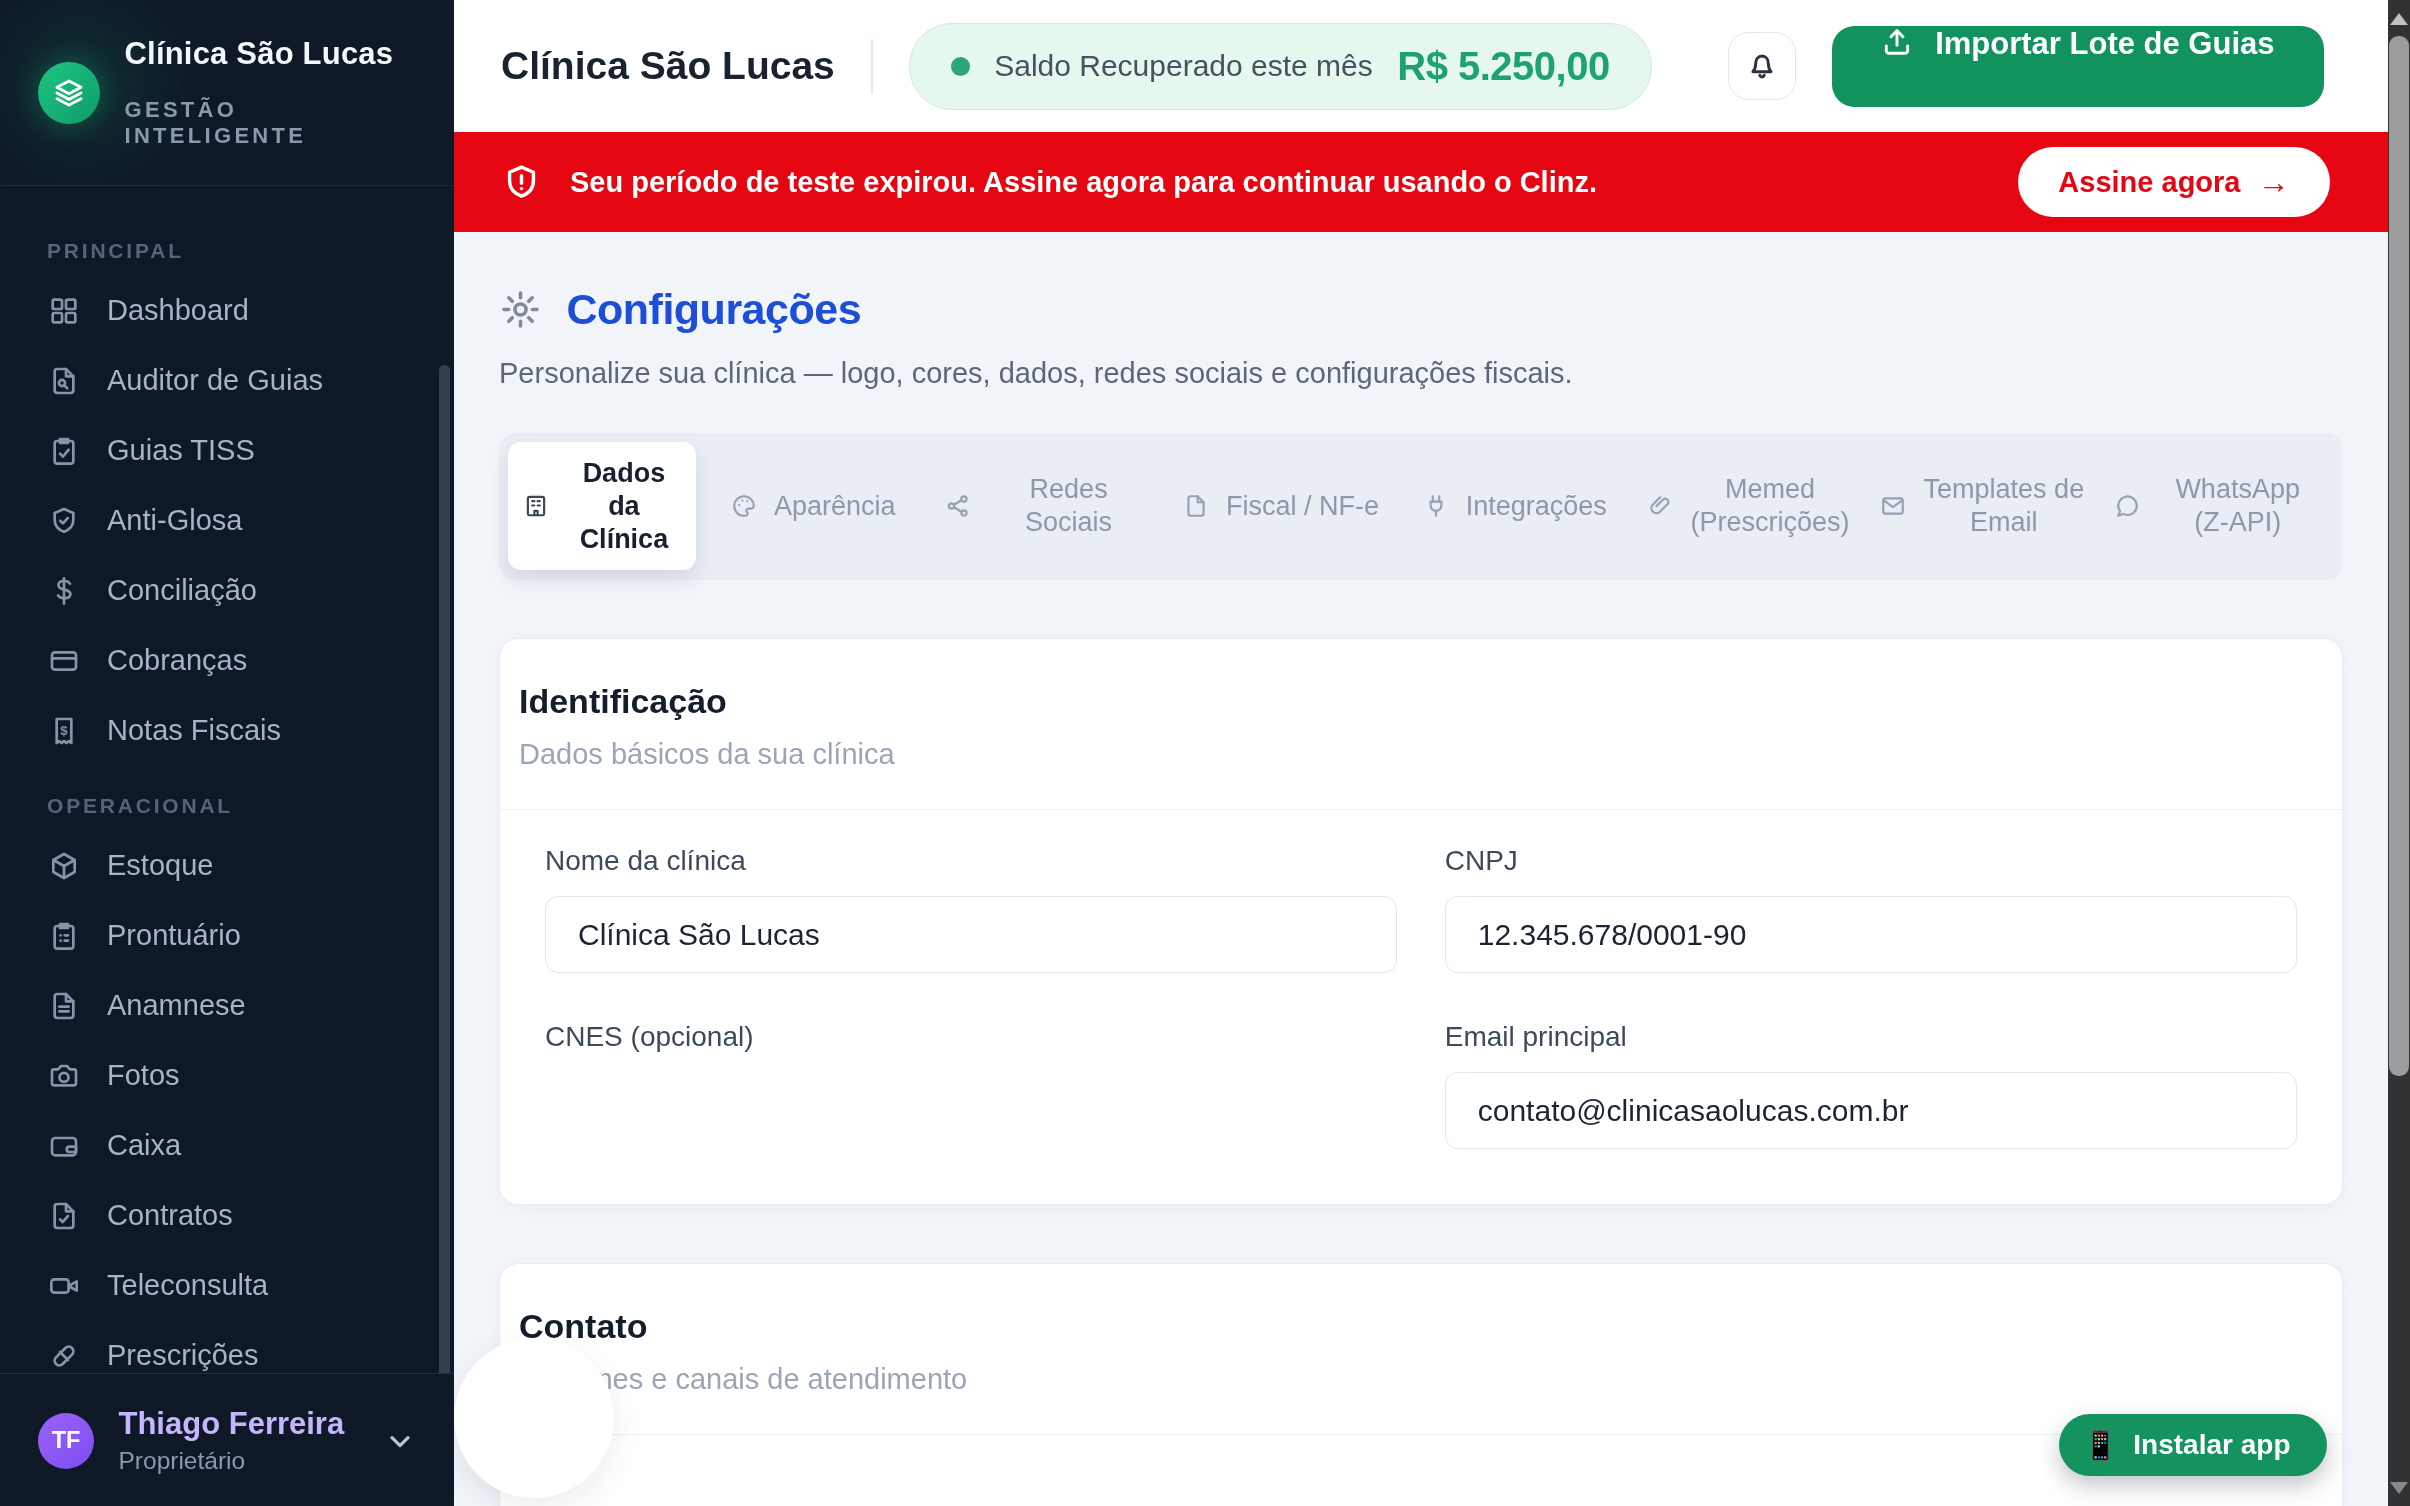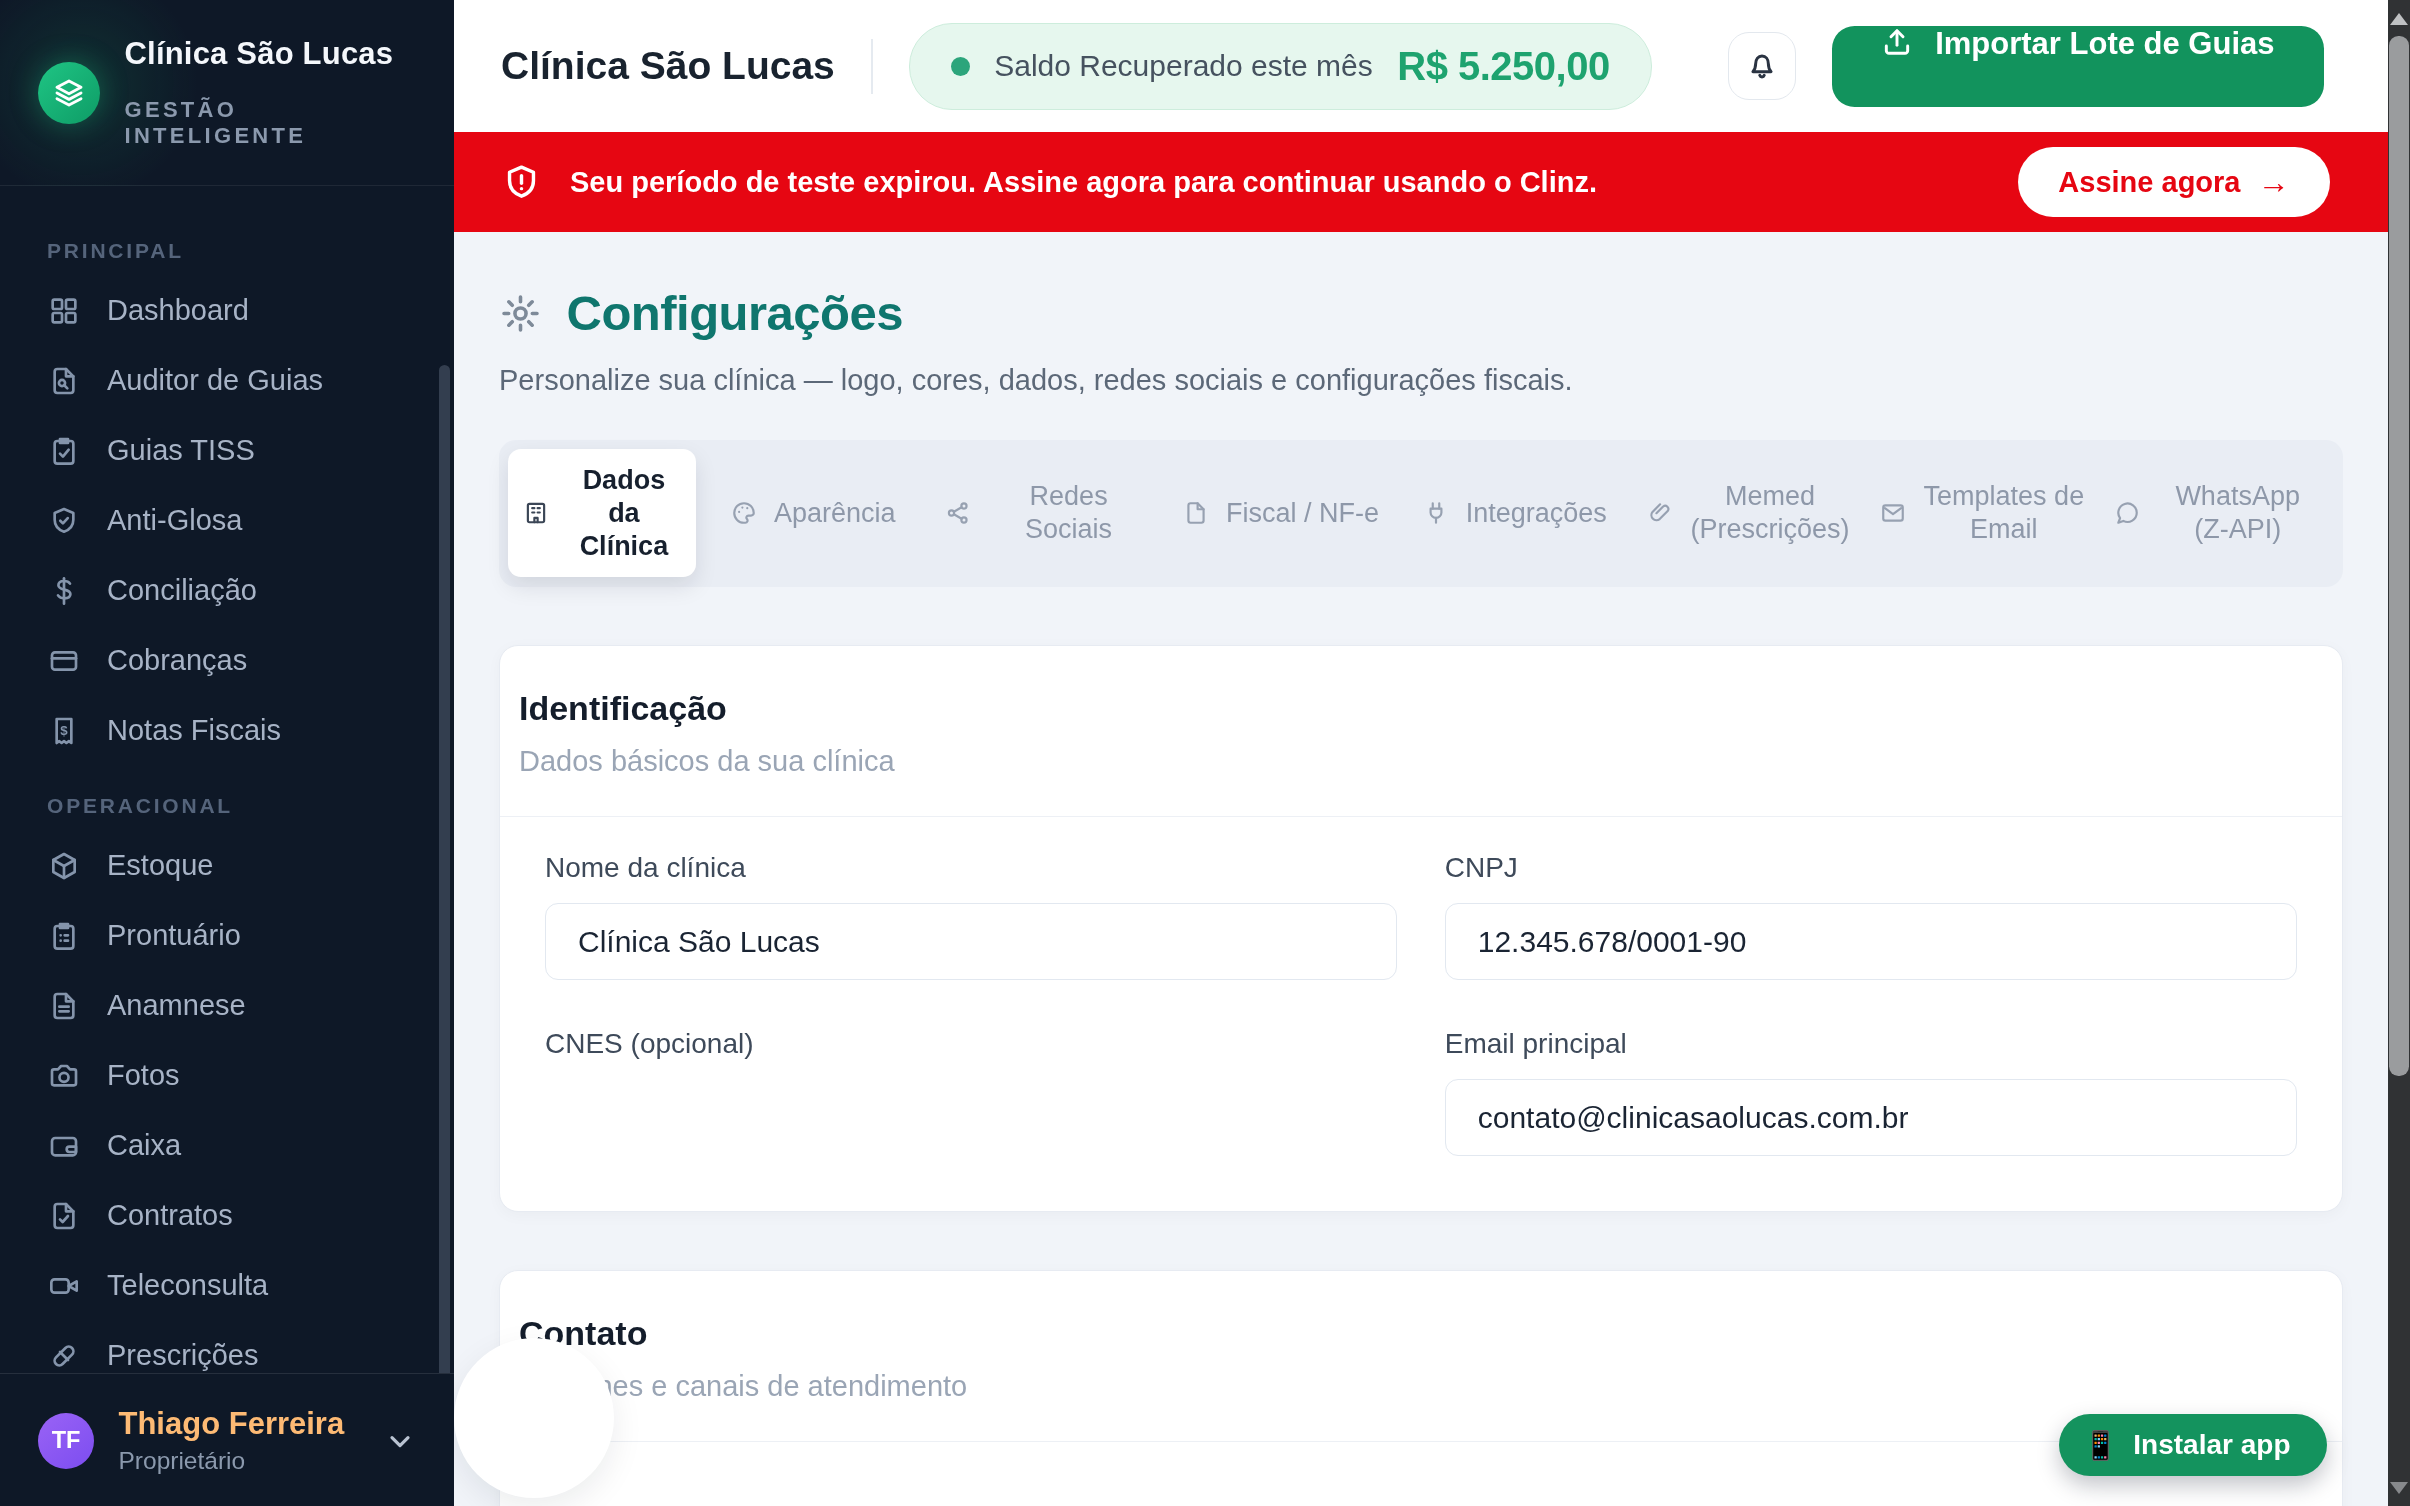--- a/index.html
+++ b/index.html
@@ -17,21 +17,21 @@
 
   .nav { flex:1; padding:24.5px 0 0 0; overflow:hidden; position:relative; }
   .section-label { font-size:21px; font-weight:700; letter-spacing:2.8px; color:#55647b; padding:28px 0 13px 47px; }
   .nav-item { display:flex; align-items:center; gap:26px; height:70px; padding-left:47px; color:#a7b3c6; cursor:pointer; }
   .nav-item .nicon { width:34px; height:34px; color:#8494ab; flex:0 0 34px; display:flex; align-items:center; justify-content:center; }
   .nav-item .nlabel { font-size:29px; font-weight:400; }
   .side-scroll-thumb { position:absolute; right:3.8px; top:179px; width:11.3px; height:1026px; border-radius:5.6px; background:rgba(148,163,184,0.28); }
 
   .user-panel { height:134px; border-top:0.9px solid rgba(255,255,255,0.10); display:flex; align-items:center; gap:24.5px; padding:0 38px; }
   .avatar { width:56px; height:56px; border-radius:50%; background:linear-gradient(140deg,#9a63f5,#7c4df0); color:#fff; font-size:23.5px; font-weight:700; display:flex; align-items:center; justify-content:center; flex:0 0 56px; }
-  .user-name { font-size:31px; font-weight:700; color:#fdba74; }
+  .user-name { font-size:31px; font-weight:700; color:#c4b5fd; }
   .user-role { font-size:24.5px; color:#8b99ad; margin-top:5.6px; }
   .user-chevron { margin-left:auto; color:#b9c3d2; }
 
   
   .main { flex:1; display:flex; flex-direction:column; width:1933px; position:relative; }
 
   .topbar { height:132px; background:#ffffff; display:flex; align-items:center; padding:0 64px 0 47px; }
   .page-app-title { font-size:39px; font-weight:700; color:#19232f; }
   .v-divider { width:1.9px; height:55px; background:#e5eaf0; margin:0 36px; }
   .saldo-pill { height:87px; border-radius:43px; background:#e6f7ee; border:1.9px solid #cdeddc; display:flex; align-items:center; gap:24.5px; padding:0 41px; }
@@ -45,21 +45,21 @@
   .trial-banner { height:100px; background:#e60612; display:flex; align-items:center; gap:28px; padding:0 58px 0 47px; }
   .trial-msg { color:#fff; font-size:29px; font-weight:600; }
   .banner-spacer { flex:1; }
   .subscribe-btn { height:70px; border-radius:35px; background:#fff; border:none; color:#e60612; font-size:29px; font-weight:700; font-family:inherit; display:flex; align-items:center; gap:17px; padding:0 40px; cursor:pointer; }
   .subscribe-arrow { font-size:32px; font-weight:700; }
 
   .content { flex:1; background:#f1f4f9; padding:53px 45px 0 45px; overflow:hidden; position:relative; }
 
   .page-head-row { display:flex; align-items:center; gap:24.5px; margin-bottom:22.6px; }
   .gear-wrap { color:#7e8a99; }
-  .page-title { font-size:49px; font-weight:700; color:#0f766e; letter-spacing:-0.5px; }
+  .page-title { font-size:43px; font-weight:700; color:#1d4ed8; letter-spacing:-0.5px; }
   .page-subtitle { font-size:29px; color:#5c6878; }
 
   .tabbar { margin-top:43px; background:#e9edf4; border-radius:17px; height:147px; display:flex; align-items:stretch; padding:9.4px; }
   .tab { flex:1 1 0; display:flex; align-items:center; justify-content:center; gap:15px; color:#8e98a9; font-size:27px; padding:0 15px; text-align:center; cursor:pointer; border-radius:13px; }
   .tab .ticon { flex:0 0 28px; color:#97a1b1; }
   .tab.active { flex:0 0 188px; background:#ffffff; color:#17202e; font-weight:600; box-shadow:0 9.4px 22.6px rgba(15,23,42,0.10); }
   .tab.active .ticon { color:#3b4656; }
   .tab .tlabel { line-height:1.22; }
 
   .card { margin-top:58px; background:#ffffff; border:0.9px solid #e7ebf2; border-radius:19px; box-shadow:0 3.8px 15px rgba(15,23,42,0.03); }

